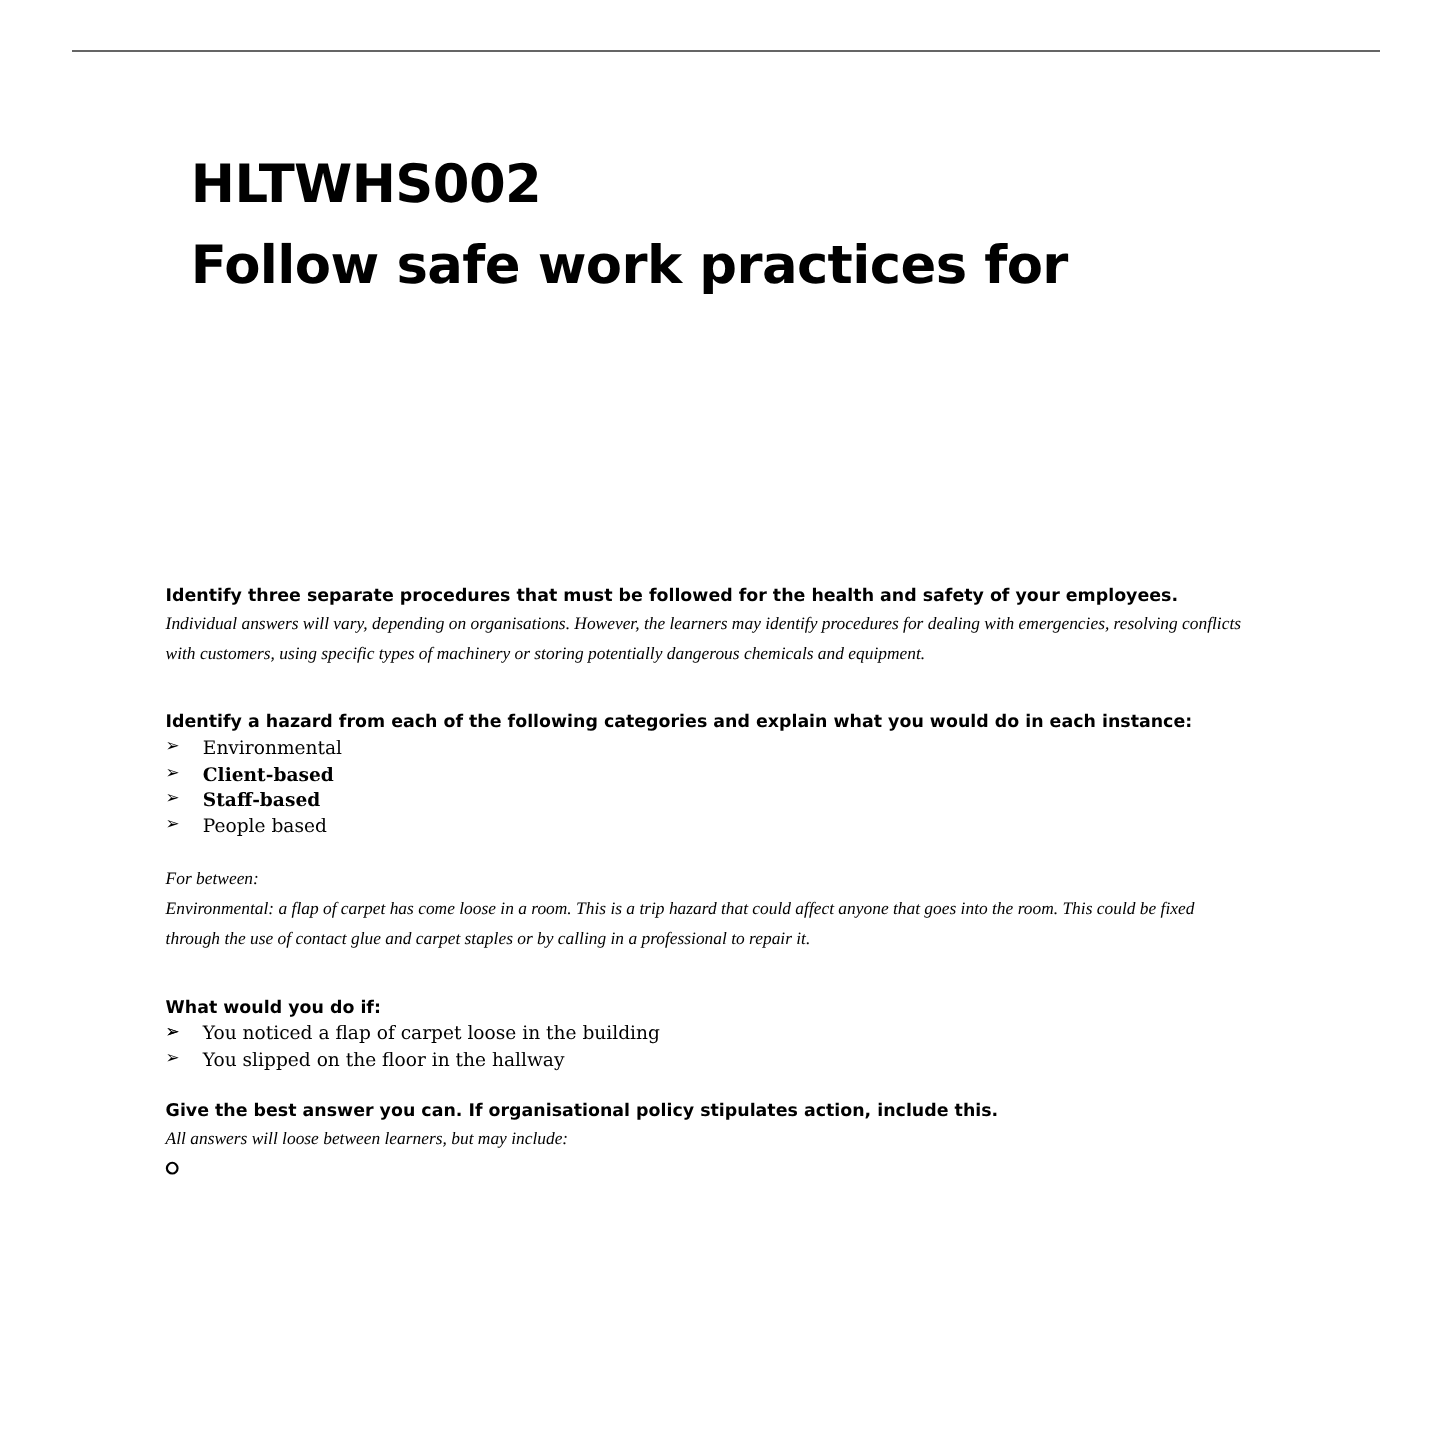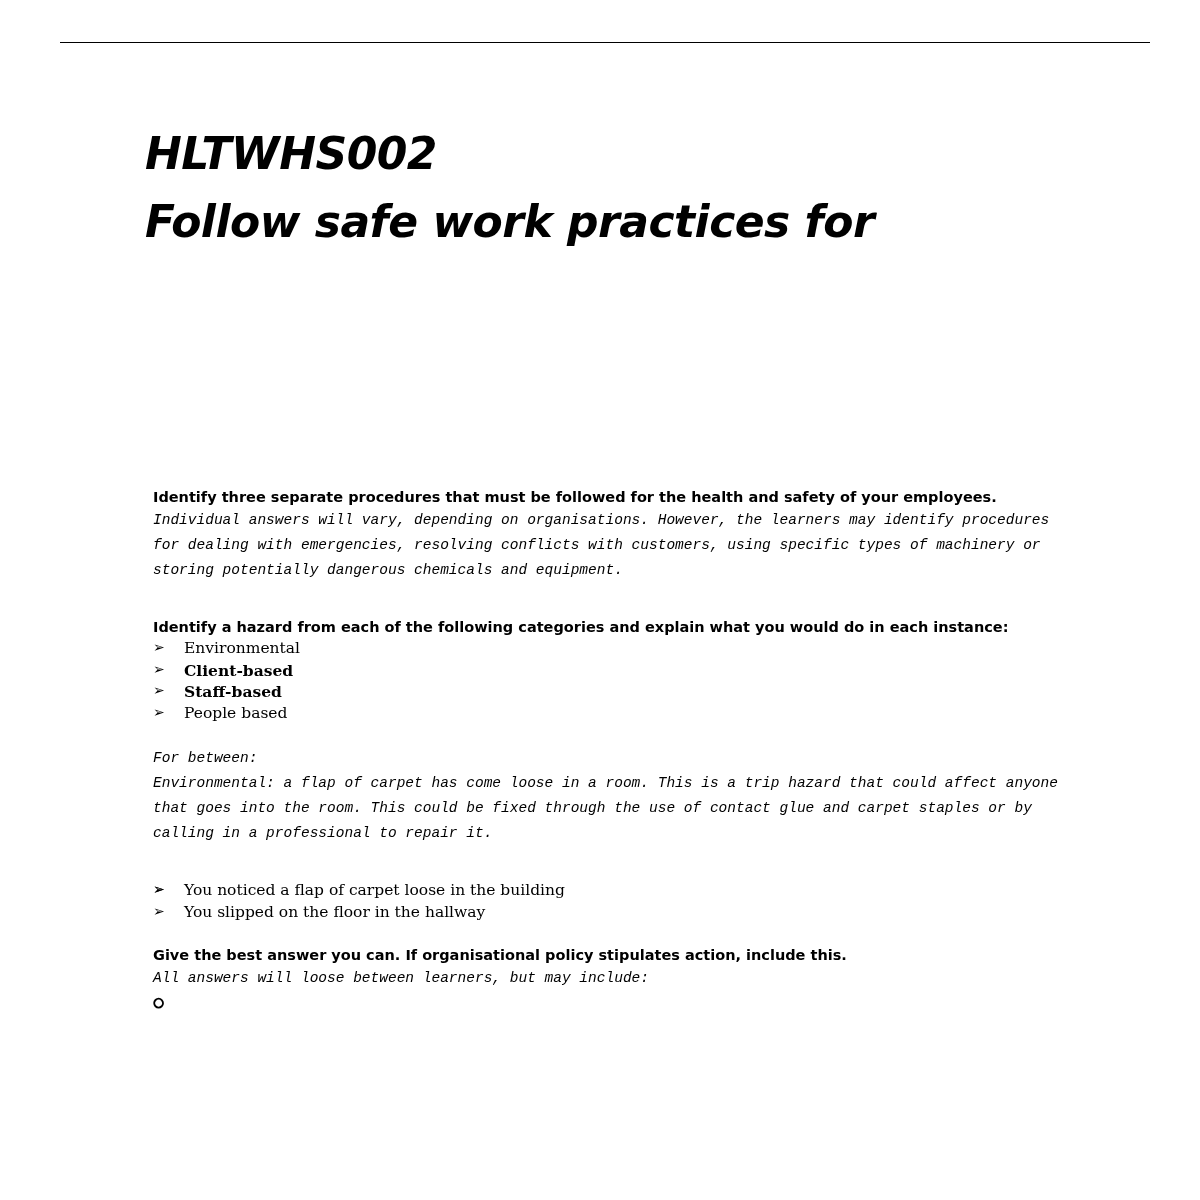--- a/index.html
+++ b/index.html
@@ -19,49 +19,48 @@
   .top-rule {
     position: absolute;
     left: 60px;
     top: 42px;
     width: 1090px;
     height: 0;
     border-top: 1px solid #000000;
   }
   .title-block {
     position: absolute;
-    left: 145px;
+    left: 159px;
     top: 120px;
     width: 950px;
-    font-style: italic;
   }
   .title-line {
     font-family: "DejaVu Sans", sans-serif;
     font-weight: bold;
     font-size: 44px;
     line-height: 68px;
     letter-spacing: -0.5px;
     color: #000000;
     white-space: nowrap;
   }
   .body-block {
     position: absolute;
-    left: 153px;
+    left: 138px;
     top: 487px;
     width: 905px;
   }
   .q-heading {
     font-family: "DejaVu Sans", sans-serif;
     font-weight: bold;
     font-size: 14.5px;
     line-height: 21px;
     color: #000000;
   }
   .ans-italic {
-    font-family: Liberation Mono, monospace;
+    font-family: Liberation Serif, serif;
     font-style: italic;
     font-size: 14.5px;
     line-height: 25px;
     color: #000000;
   }
   .spacer-lg { height: 34px; }
   .spacer-md { height: 22px; }
 
   ul.arrow-list {
     list-style: none;
@@ -142,20 +141,21 @@
         <li><span class="bullet-glyph">➢</span><span>People based</span></li>
       </ul>
       <div class="spacer-md"></div>
       <div class="ans-italic">For between:</div>
       <div class="ans-italic">Environmental: a flap of carpet has come loose in a room. This is a trip hazard that could affect anyone that goes into the room. This could be fixed through the use of contact glue and carpet staples or by calling in a professional to repair it.</div>
     </div>
 
     <div class="spacer-lg"></div>
 
     <div>
+      <div class="q-heading">What would you do if:</div>
       <ul class="arrow-list">
         <li><span class="bullet-glyph">➢</span></li>
         <li><span class="bullet-glyph">➢</span><span>You noticed a flap of carpet loose in the building</span></li>
         <li><span class="bullet-glyph">➢</span><span>You slipped on the floor in the hallway</span></li>
       </ul>
     </div>
 
     <div class="spacer-md"></div>
 
     <div>

